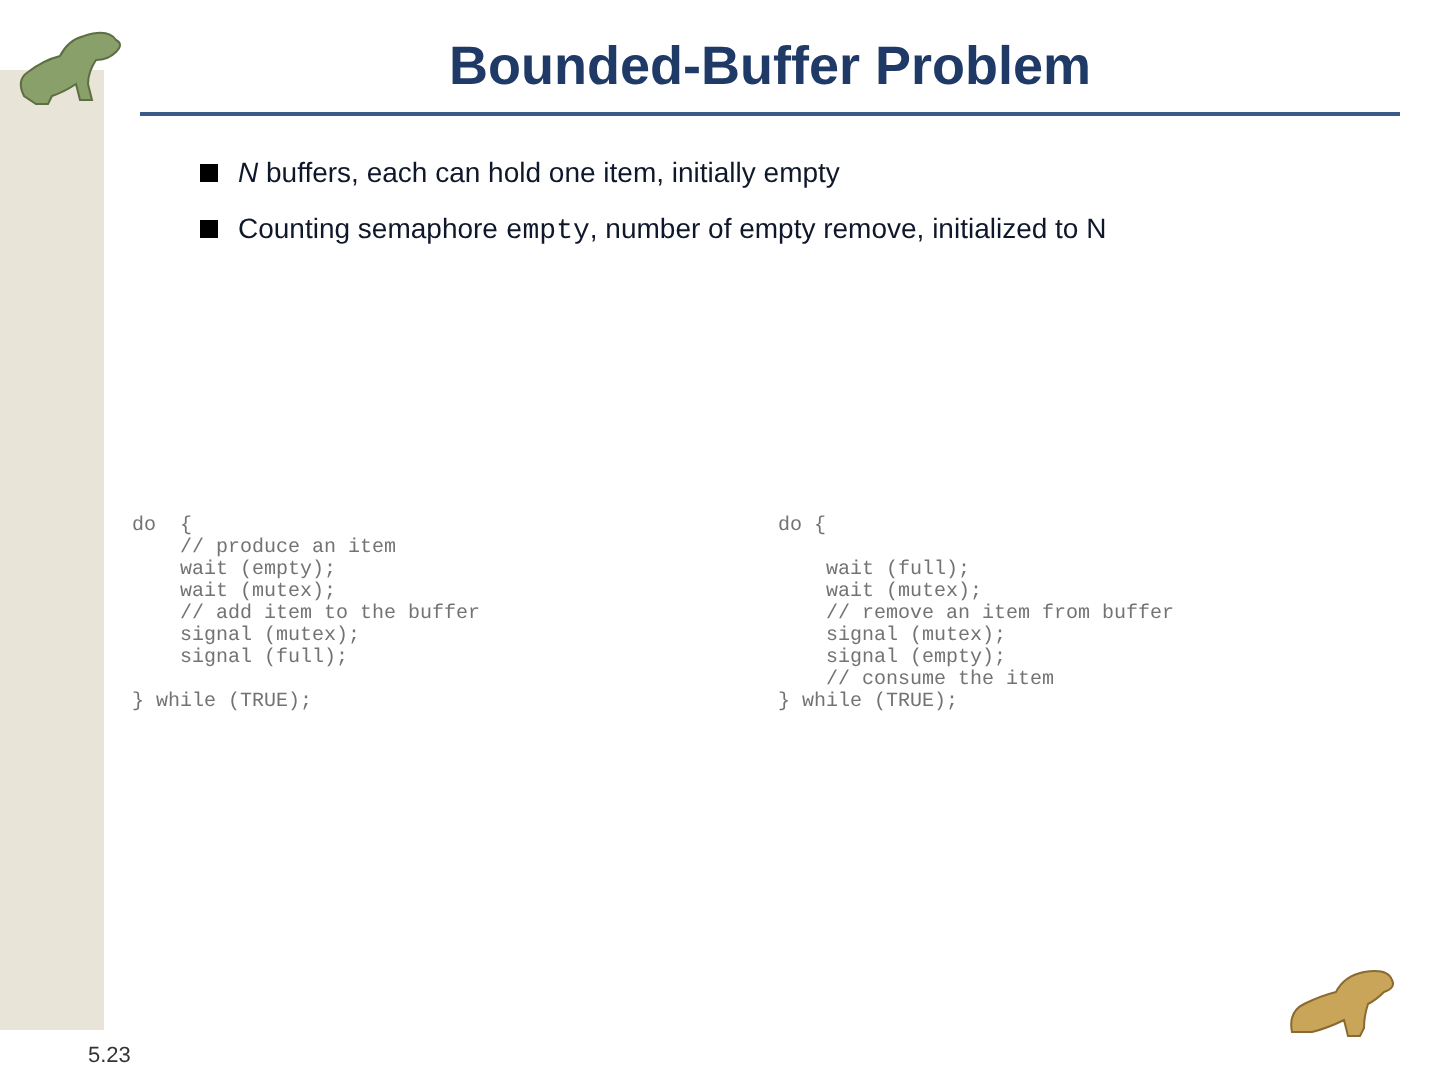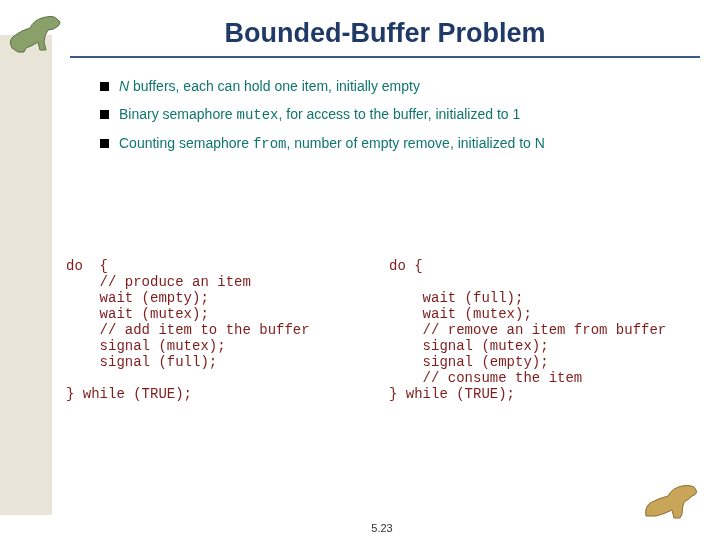--- a/index.html
+++ b/index.html
@@ -59,21 +59,21 @@
   }
   .bullets {
     position: absolute;
     top: 78px;
     left: 100px;
     right: 24px;
   }
   .bullet {
     margin-bottom: 12px;
     font-size: 14px;
-    color: #0f766e;
+    color: #0f172a;
   }
   .sq {
     display: inline-block;
     width: 9px;
     height: 9px;
     background: #000;
     margin-right: 10px;
     vertical-align: 0px;
   }
   .mono {
@@ -82,35 +82,35 @@
   }
   .ital { font-style: italic; }
   .code-cols {
     position: absolute;
     top: 258px;
     left: 66px;
     right: 20px;
     bottom: 30px;
     display: flex;
     font-family: "Courier New", Courier, monospace;
-    font-size: 14px;
-    color: #7f1d1d;
+    font-size: 10px;
+    color: #737373;
   }
   .col {
     flex: 1;
     white-space: pre;
   }
   .col.left  { padding-right: 6px; }
   .col.right { padding-left: 6px; }
   .pagenum {
     position: absolute;
     bottom: 6px;
     left: 0;
     right: 0;
-    text-align: center;
+    text-align: left;
     font-size: 11px;
     font-family: Arial, sans-serif;
     color: #333;
     margin-left: 44px;
   }
 </style>
 </head>
 <body>
 
 <div class="slide">
@@ -122,24 +122,21 @@
   </svg>
 
   <div class="title">Bounded-Buffer Problem</div>
   <div class="rule"></div>
 
   <div class="bullets">
     <div class="bullet">
       <span class="sq"></span><span class="ital">N</span><span> buffers, each can hold one item, initially empty</span>
     </div>
     <div class="bullet">
-      <span class="sq"></span><span>Binary semaphore </span><span class="mono">mutex</span><span>, for access to the buffer, initialized to 1</span>
-    </div>
-    <div class="bullet">
-      <span class="sq"></span><span>Counting semaphore </span><span class="mono">from</span><span>, number of empty remove, initialized to N</span>
+      <span class="sq"></span><span>Counting semaphore </span><span class="mono">empty</span><span>, number of empty remove, initialized to N</span>
     </div>
   </div>
 
   <div class="code-cols">
     <div class="col left">do  {
     // produce an item
     wait (empty);
     wait (mutex);
     // add item to the buffer
     signal (mutex);

